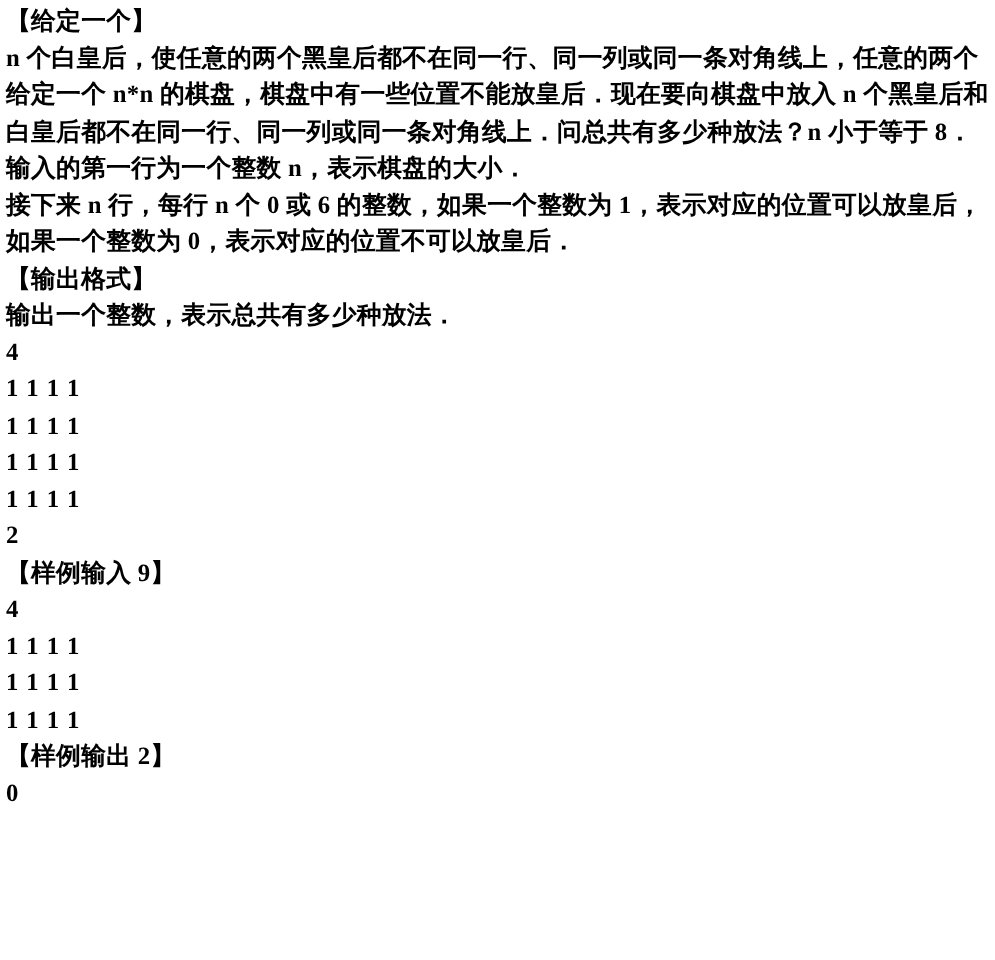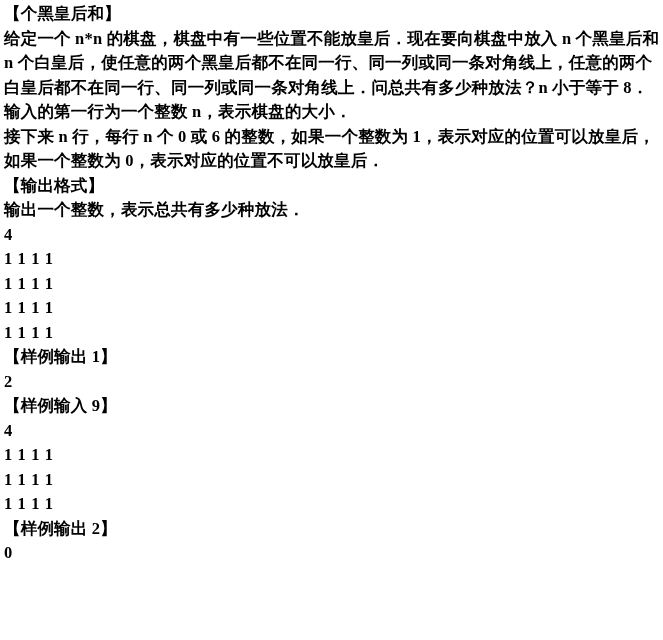--- a/index.html
+++ b/index.html
@@ -33,23 +33,23 @@
   .line.sample {
     letter-spacing: 0.6px;
   }
 </style>
 </head>
 <body>
 
 <div class="doc">
 
   <section class="sec">
-    <div class="line heading">【个黑皇后和】</div>
+    <div class="line heading">【给定一个】</div>
+    <div class="line">n 个白皇后，使任意的两个黑皇后都不在同一行、同一列或同一条对角线上，任意的两个</div>
     <div class="line">给定一个 n*n 的棋盘，棋盘中有一些位置不能放皇后．现在要向棋盘中放入 n 个黑皇后和</div>
-    <div class="line">n 个白皇后，使任意的两个黑皇后都不在同一行、同一列或同一条对角线上，任意的两个</div>
     <div class="line">白皇后都不在同一行、同一列或同一条对角线上．问总共有多少种放法？n 小于等于 8．</div>
   </section>
 
   <section class="sec">
     <div class="line">输入的第一行为一个整数 n，表示棋盘的大小．</div>
     <div class="line">接下来 n 行，每行 n 个 0 或 6 的整数，如果一个整数为 1，表示对应的位置可以放皇后，</div>
     <div class="line">如果一个整数为 0，表示对应的位置不可以放皇后．</div>
   </section>
 
   <section class="sec">
@@ -59,21 +59,20 @@
 
   <section class="sec">
     <div class="line sample">4</div>
     <div class="line sample">1 1 1 1</div>
     <div class="line sample">1 1 1 1</div>
     <div class="line sample">1 1 1 1</div>
     <div class="line sample">1 1 1 1</div>
   </section>
 
   <section class="sec">
-    <div class="line heading">【样例输出 1】</div>
     <div class="line sample">2</div>
   </section>
 
   <section class="sec">
     <div class="line heading">【样例输入 9】</div>
     <div class="line sample">4</div>
     <div class="line sample">1 1 1 1</div>
     <div class="line sample">1 1 1 1</div>
     <div class="line sample">1 1 1 1</div>
   </section>

